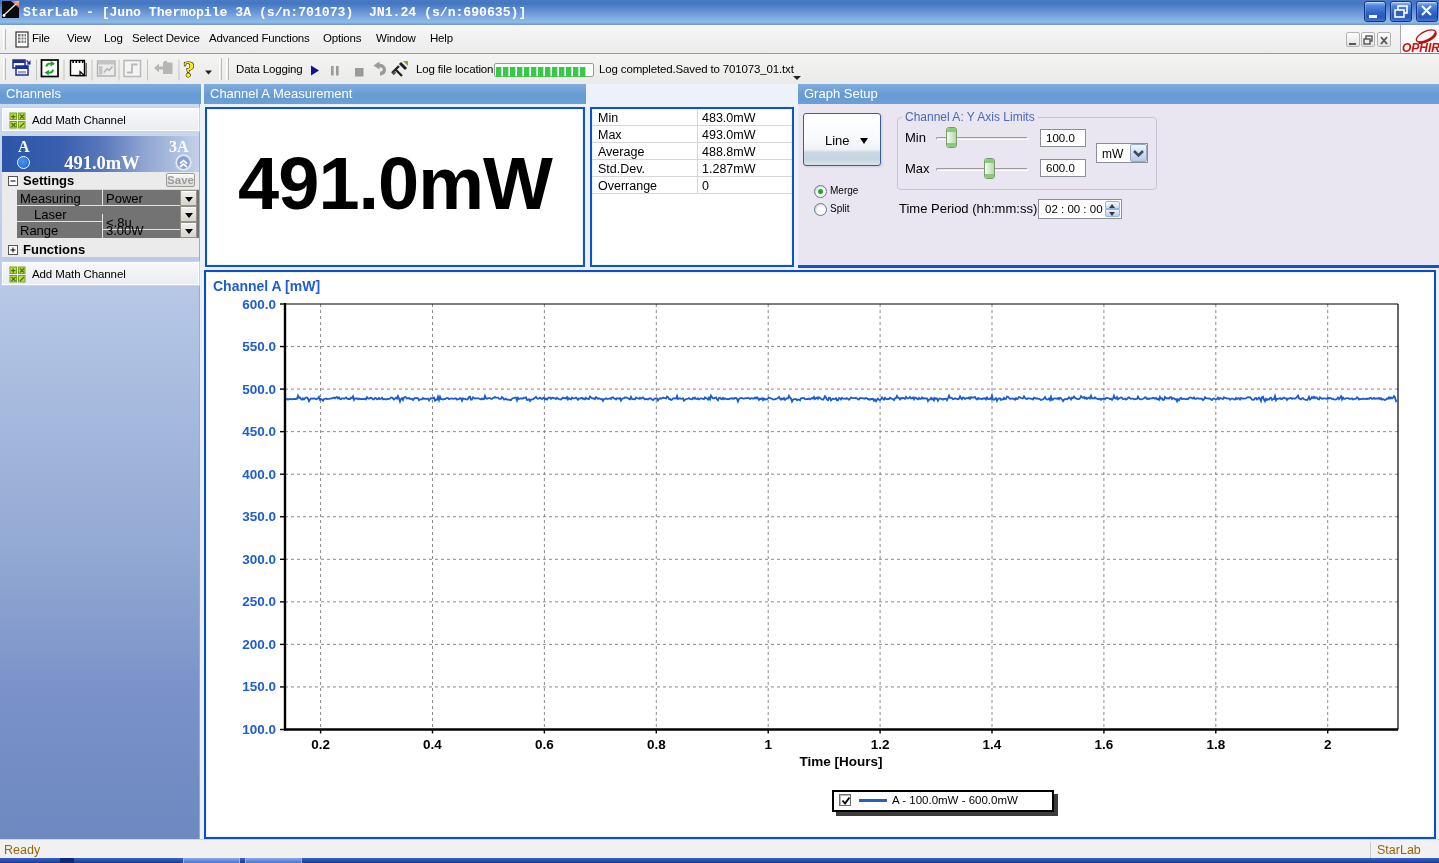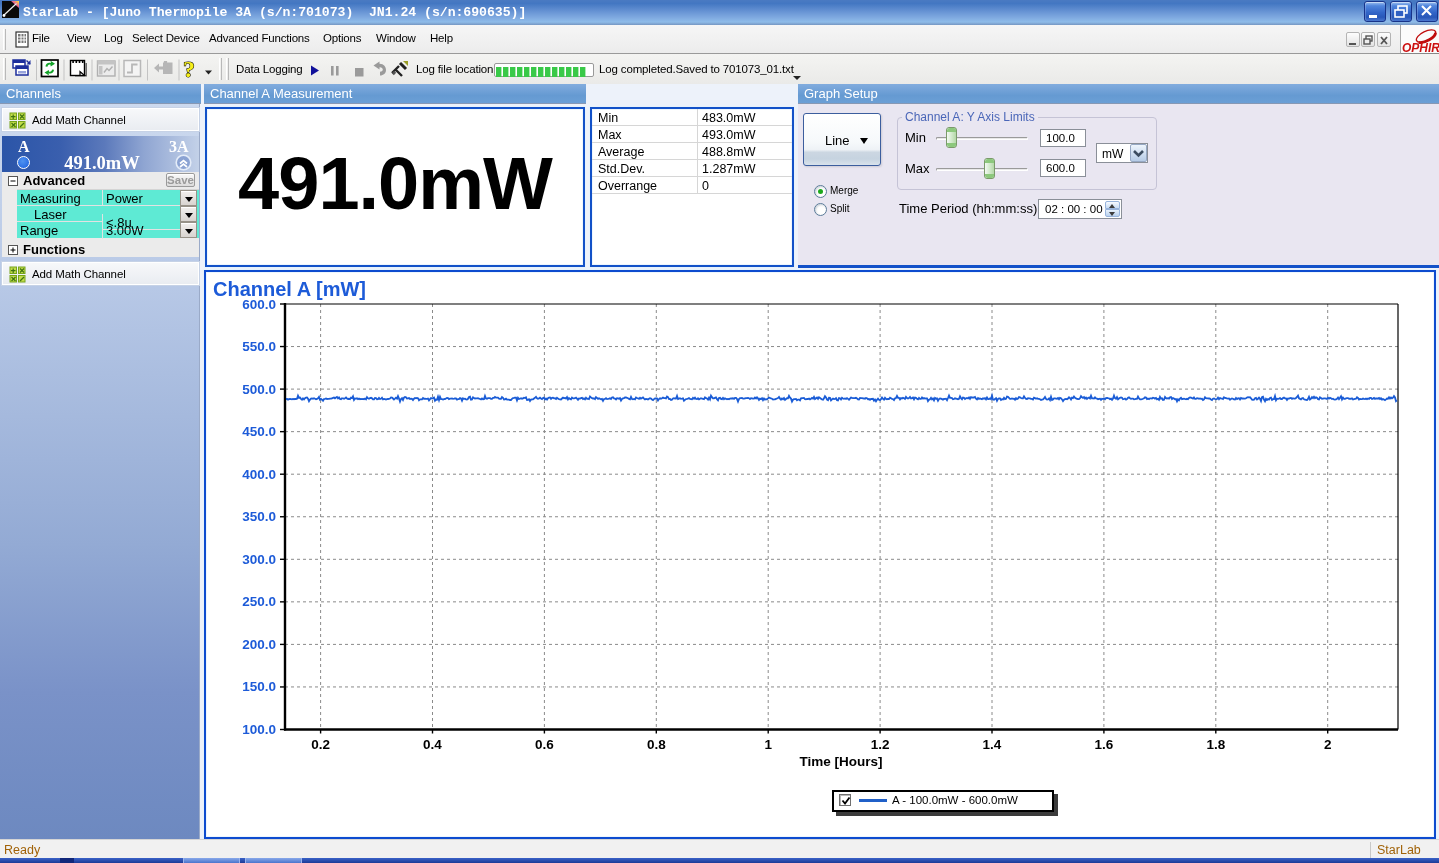--- a/index.html
+++ b/index.html
@@ -268,24 +268,24 @@
       <svg class="abs" style="left:173px; top:18px;" width="17" height="17">
         <circle cx="8.5" cy="8.5" r="7.3" fill="#8ba3d3" stroke="#e4ecf8" stroke-width="1.6"></circle>
         <path d="M5 9.5 L8.5 6.5 L12 9.5 M5 13 L8.5 10 L12 13" stroke="#fff" stroke-width="1.7" fill="none"></path>
       </svg>
     </div>
     <div class="abs" id="chansettings">
       <svg class="abs" style="left:6px; top:4px;" width="10" height="10">
           <rect x="0.5" y="0.5" width="9" height="9" fill="#fff" stroke="#555"></rect>
           <line x1="2.5" y1="5" x2="7.5" y2="5" stroke="#000"></line>
         </svg>
-      <div class="abs" style="left:21px; top:1px; font-weight:bold; font-size:13px;">Advanced</div>
+      <div class="abs" style="left:21px; top:1px; font-weight:bold; font-size:13px;">Settings</div>
       <div class="abs" style="left:164px; top:1px; width:29px; height:14px; background:linear-gradient(#fafafa,#dcdcdc); border:1px solid #9a9a9a; border-radius:2px; box-shadow:inset 0 1px 0 #fff; color:#9b9b9b; font-weight:bold; font-size:11.5px; text-align:center;">Save</div>
 
-      <div class="abs" style="left:15px; top:17px; width:182px; height:49px; background:#5eead4; border-top:1px solid #d4d4d4;">
+      <div class="abs" style="left:15px; top:17px; width:182px; height:49px; background:#737373; border-top:1px solid #d4d4d4;">
         <div class="abs" style="left:0; top:0; width:85px; height:16px; border-bottom:1px solid #e2e2e2; padding:1px 0 0 3px; font-size:13px;">Measuring</div>
         <div class="abs" style="left:85px; top:0; width:80px; height:16px; border-bottom:1px solid #e2e2e2; border-left:1px solid #e2e2e2; padding:1px 0 3px 3px; font-size:13px;">Power</div>
         <div class="abs" style="left:0; top:16px; width:85px; height:16px; border-bottom:1px solid #e2e2e2; padding:1px 0 0 17px; font-size:13px;">Laser</div>
         <div class="abs" style="left:85px; top:24px; width:80px; height:16px; border-bottom:1px solid #e2e2e2; border-left:1px solid #e2e2e2; padding:1px 0 0 3px; font-size:13px;">&lt;.8u</div>
         <div class="abs" style="left:0; top:32px; width:85px; height:17px; padding:1px 0 0 3px; font-size:13px;">Range</div>
         <div class="abs" style="left:85px; top:32px; width:80px; height:17px; border-left:1px solid #e2e2e2; padding:1px 0 0 3px; font-size:13px;">3.00W</div>
         <div class="ddbtn abs" style="top:0;"></div>
         <div class="ddbtn abs" style="top:16px;"></div>
         <div class="ddbtn abs" style="top:32px;"></div>
       </div>
@@ -381,21 +381,21 @@
     <span class="spinner" style="position:absolute; right:1px; top:1px; width:15px; height:16px;">
       <span style="position:absolute;left:0;top:0;width:15px;height:8px;background:linear-gradient(#f8fbff,#c8dcf4);border:1px solid #98b4dc;border-radius:2px 2px 0 0;"></span>
       <span style="position:absolute;left:0;top:8px;width:15px;height:8px;background:linear-gradient(#e8f2fc,#b8d0ec);border:1px solid #98b4dc;border-radius:0 0 2px 2px;"></span>
       <span style="position:absolute;left:4px;top:2.5px;border-left:3.5px solid transparent;border-right:3.5px solid transparent;border-bottom:4px solid #3c3c3c;"></span>
       <span style="position:absolute;left:4px;top:10.5px;border-left:3.5px solid transparent;border-right:3.5px solid transparent;border-top:4px solid #3c3c3c;"></span>
     </span>
   </div>
 </div>
 
 <div class="abs" id="graphpanel">
-<div class="abs" style="left:7px; top:6px; font-size:20px; font-weight:bold; color:#1d5bd8;">Channel A [mW]</div>
+<div class="abs" style="left:7px; top:6px; font-size:14px; font-weight:bold; color:#1d5bd8;">Channel A [mW]</div>
 <svg class="abs" style="left:-2px; top:-2px;" width="1232" height="569" font-family="Liberation Sans, sans-serif">
 <line x1="116.6" y1="34" x2="116.6" y2="459.5" stroke="#8a8a8a" stroke-width="1" stroke-dasharray="3,3"></line>
 <line x1="228.5" y1="34" x2="228.5" y2="459.5" stroke="#8a8a8a" stroke-width="1" stroke-dasharray="3,3"></line>
 <line x1="340.4" y1="34" x2="340.4" y2="459.5" stroke="#8a8a8a" stroke-width="1" stroke-dasharray="3,3"></line>
 <line x1="452.3" y1="34" x2="452.3" y2="459.5" stroke="#8a8a8a" stroke-width="1" stroke-dasharray="3,3"></line>
 <line x1="564.2" y1="34" x2="564.2" y2="459.5" stroke="#8a8a8a" stroke-width="1" stroke-dasharray="3,3"></line>
 <line x1="676.1" y1="34" x2="676.1" y2="459.5" stroke="#8a8a8a" stroke-width="1" stroke-dasharray="3,3"></line>
 <line x1="788.0" y1="34" x2="788.0" y2="459.5" stroke="#8a8a8a" stroke-width="1" stroke-dasharray="3,3"></line>
 <line x1="899.9" y1="34" x2="899.9" y2="459.5" stroke="#8a8a8a" stroke-width="1" stroke-dasharray="3,3"></line>
 <line x1="1011.8" y1="34" x2="1011.8" y2="459.5" stroke="#8a8a8a" stroke-width="1" stroke-dasharray="3,3"></line>

